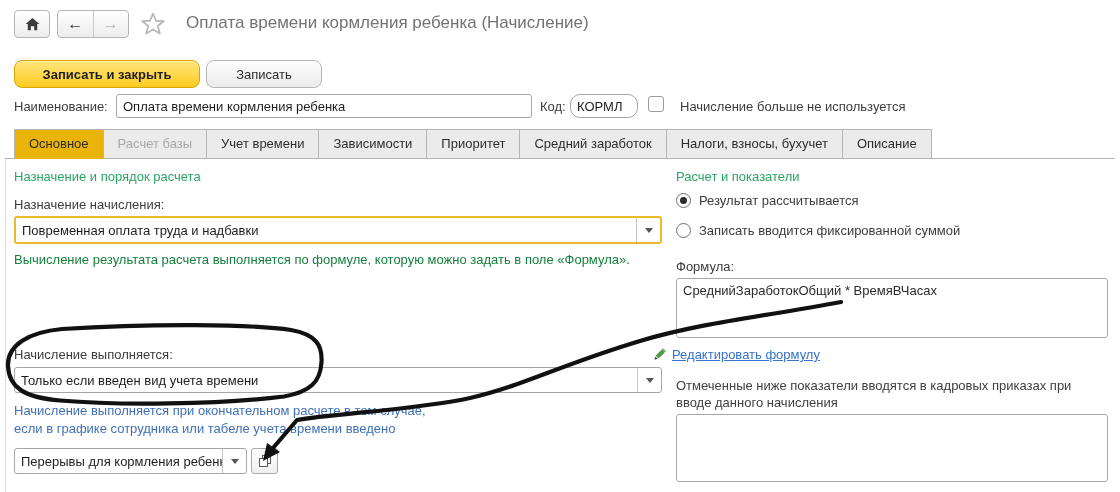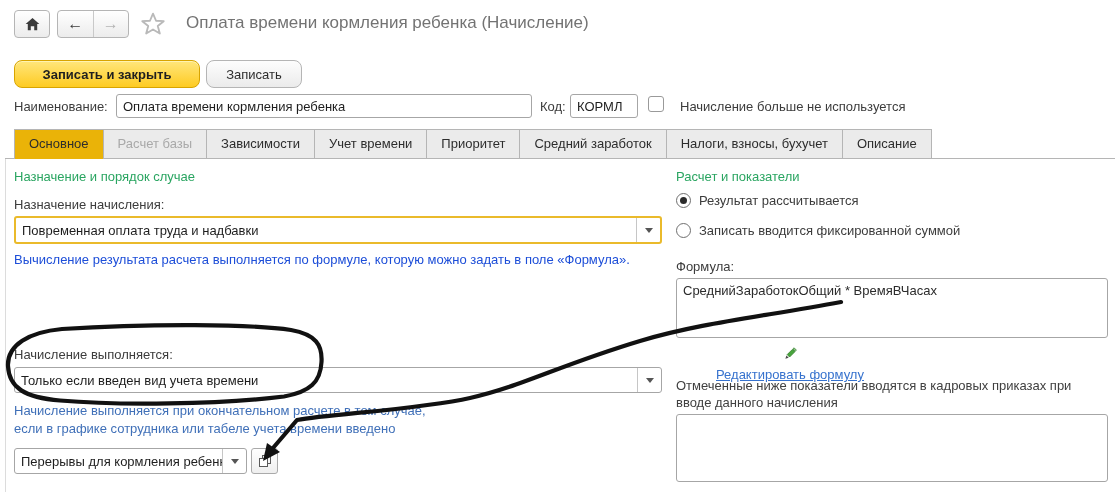--- a/index.html
+++ b/index.html
@@ -33,21 +33,21 @@
   .tabbar{display:flex;}
   .tab{height:29px;line-height:27px;padding:0 14px;border:1px solid #b5b5b5;border-bottom:none;
        background:#ebebeb;margin-left:-1px;box-sizing:border-box;white-space:nowrap;color:#2d2d2d;}
   .tab:first-child{margin-left:0;}
   .tab.active{background:#eab308;position:relative;z-index:2;height:30px;}
   .tab.disabled{color:#a9a9a9;}
   .rule{height:1px;background:#b5b5b5;}
   .vline{width:1px;background:#dcdcdc;}
   
   .green-title{color:#2aa561;white-space:nowrap;}
-  .hint{color:#1d4ed8;}
+  .hint{color:#15803d;}
   .hint-gray{color:#404040;line-height:17px;}
   .blue-hint{color:#4070b8;line-height:18px;white-space:nowrap;}
   .combo{border:1px solid #a6a6a6;border-radius:3px;background:#fff;box-sizing:border-box;height:26px;
          display:flex;align-items:center;}
   .combo.required{border:2px solid #eaba2b;height:28px;}
   .combo .val{flex:1;padding:0 6px;white-space:nowrap;overflow:hidden;color:#1e1e1e;}
   .combo .dd{width:23px;align-self:stretch;display:flex;align-items:center;justify-content:center;border-left:1px solid #c6c6c6;}
   .tri{width:0;height:0;border-left:4px solid transparent;border-right:4px solid transparent;border-top:5px solid #555;}
   .sq-btn{width:27px;height:26px;border:1px solid #aaa;border-radius:3px;background:linear-gradient(#fff,#efefef);
           display:flex;align-items:center;justify-content:center;box-sizing:border-box;}
@@ -80,45 +80,45 @@
       </div>
   </div>
   <svg class="abs" style="left:140px;top:11px;" width="26" height="26" viewBox="0 0 24 24">
     <path d="M12 2.4 L14.8 9 L21.9 9.4 L16.4 13.9 L18.3 20.8 L12 17 L5.7 20.8 L7.6 13.9 L2.1 9.4 L9.2 9 Z" fill="#ffffff" stroke="#b9b9b9" stroke-width="1.7" stroke-linejoin="round"></path>
   </svg>
   <div class="abs win-title" style="left:186px;top:13px;">Оплата времени кормления ребенка (Начисление)</div>
 
   <div class="abs btn btn-yellow" style="left:14px;top:60px;width:186px;">
     <span>Записать и закрыть</span>
   </div>
-  <div class="abs btn btn-plain" style="left:206px;top:60px;width:96px;">
+  <div class="abs btn btn-plain" style="left:206px;top:60px;width:116px;">
     <span>Записать</span>
   </div>
 
   <div class="abs lbl" style="left:14px;top:99px;">Наименование:</div>
   <input class="abs input" style="left: 116px; top: 94px; width: 416px;" value="Оплата времени кормления ребенка">
   <div class="abs lbl" style="left:540px;top:99px;">Код:</div>
-  <input class="abs input" style="left: 570px; top: 94px; width: 68px;" value="КОРМЛ">
+  <input class="abs input" style="left: 570px; top: 94px; width: 68px; border-radius: 10px;" value="КОРМЛ">
   <span class="abs checkbox" style="left:648px;top:96px;"></span>
   <div class="abs lbl" style="left:680px;top:99px;">Начисление больше не используется</div>
 
   <div class="abs tabbar" style="left:14px;top:129px;">
     <div class="tab active"><span>Основное</span></div>
     <div class="tab disabled"><span>Расчет базы</span></div>
+    <div class="tab"><span>Учет времени</span></div>
     <div class="tab"><span>Зависимости</span></div>
-    <div class="tab"><span>Учет времени</span></div>
     <div class="tab"><span>Приоритет</span></div>
     <div class="tab"><span>Средний заработок</span></div>
     <div class="tab"><span>Налоги, взносы, бухучет</span></div>
     <div class="tab"><span>Описание</span></div>
   </div>
   <div class="abs rule" style="left:5px;top:158px;width:1110px;"></div>
   <div class="abs vline" style="left:5px;top:159px;height:333px;"></div>
 
-  <div class="abs green-title" style="left:14px;top:169px;">Назначение и порядок случае</div>
+  <div class="abs green-title" style="left:14px;top:169px;">Назначение и порядок расчета</div>
 
   <div class="abs combo required" style="left:14px;top:216px;width:648px;">
     <span class="val">Повременная оплата труда и надбавки</span>
     <span class="dd">
         <i class="tri"></i>
       </span>
   </div>
   <div class="abs lbl" style="left:14px;top:197px;">Назначение начисления:</div>
   <div class="abs hint" style="left:14px;top:252px;width:650px;">Вычисление результата расчета выполняется по формуле, которую можно задать в поле «Формула».</div>
 
@@ -155,21 +155,21 @@
   <div class="abs radio-row" style="left:676px;top:223px;">
     <span class="radio"></span>
     <span>Записать вводится фиксированной суммой</span>
   </div>
 
   <div class="abs lbl" style="left:676px;top:259px;">Формула:</div>
   <div class="abs box" style="left:676px;top:278px;width:432px;height:60px;">
     <span>СреднийЗаработокОбщий * ВремяВЧасах</span>
   </div>
 
-  <div class="abs link-row" style="left:716px;top:347px;flex-direction:column;">
+  <div class="abs link-row" style="left:652px;top:347px;">
     <svg width="14" height="14" viewBox="0 0 14 14">
       <path d="M4.2 7.6 L9.4 2.4 L11.8 4.8 L6.6 10 Z" fill="#47a43c" stroke="#2e7d27" stroke-width="0.8"></path>
       <path d="M3.4 8.5 L5.7 10.8 L2.4 11.8 Z" fill="#4a4a4a"></path>
       <path d="M9.9 1.9 L11.1 0.8 L13.4 3.1 L12.3 4.3 Z" fill="#8fc789" stroke="#2e7d27" stroke-width="0.7"></path>
     </svg>
     <a class="link">Редактировать формулу</a>
   </div>
 
   <div class="abs hint-gray" style="left:676px;top:377px;width:434px;">Отмеченные ниже показатели вводятся в кадровых приказах при вводе данного начисления</div>
   <div class="abs box" style="left:676px;top:414px;width:432px;height:68px;"></div>

